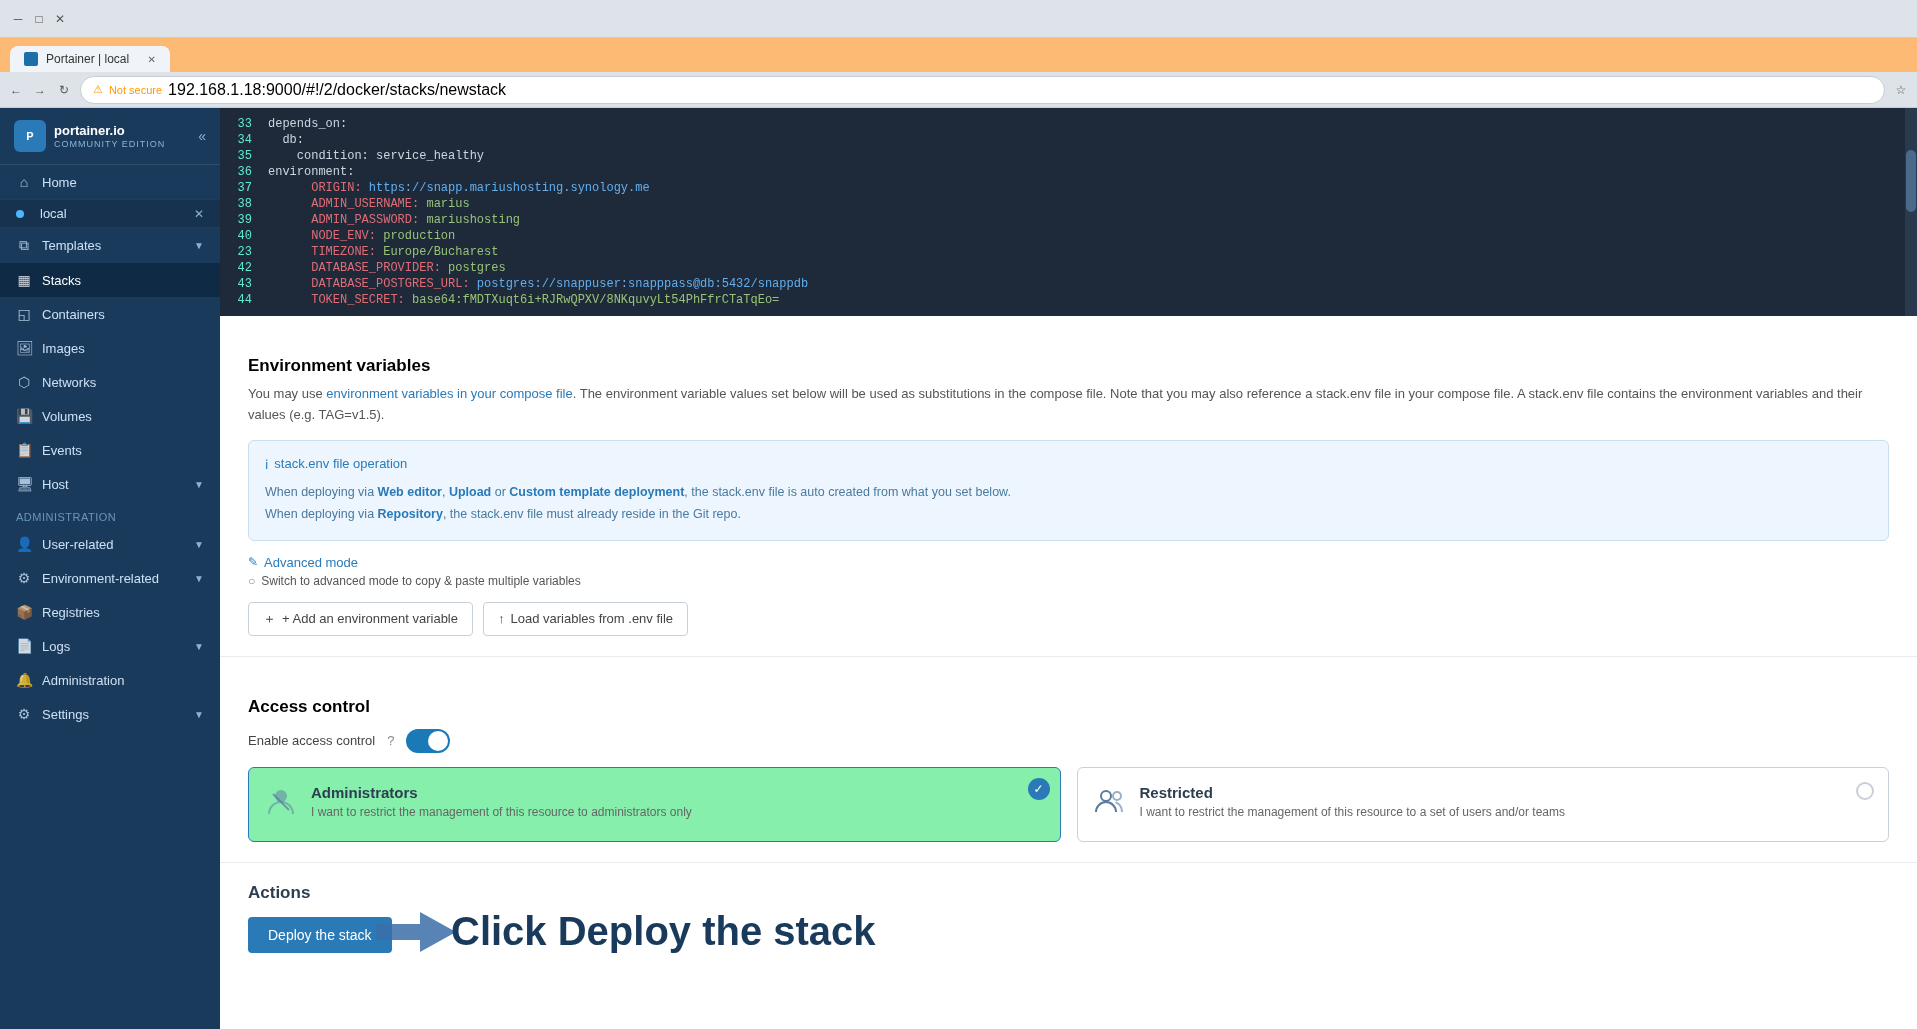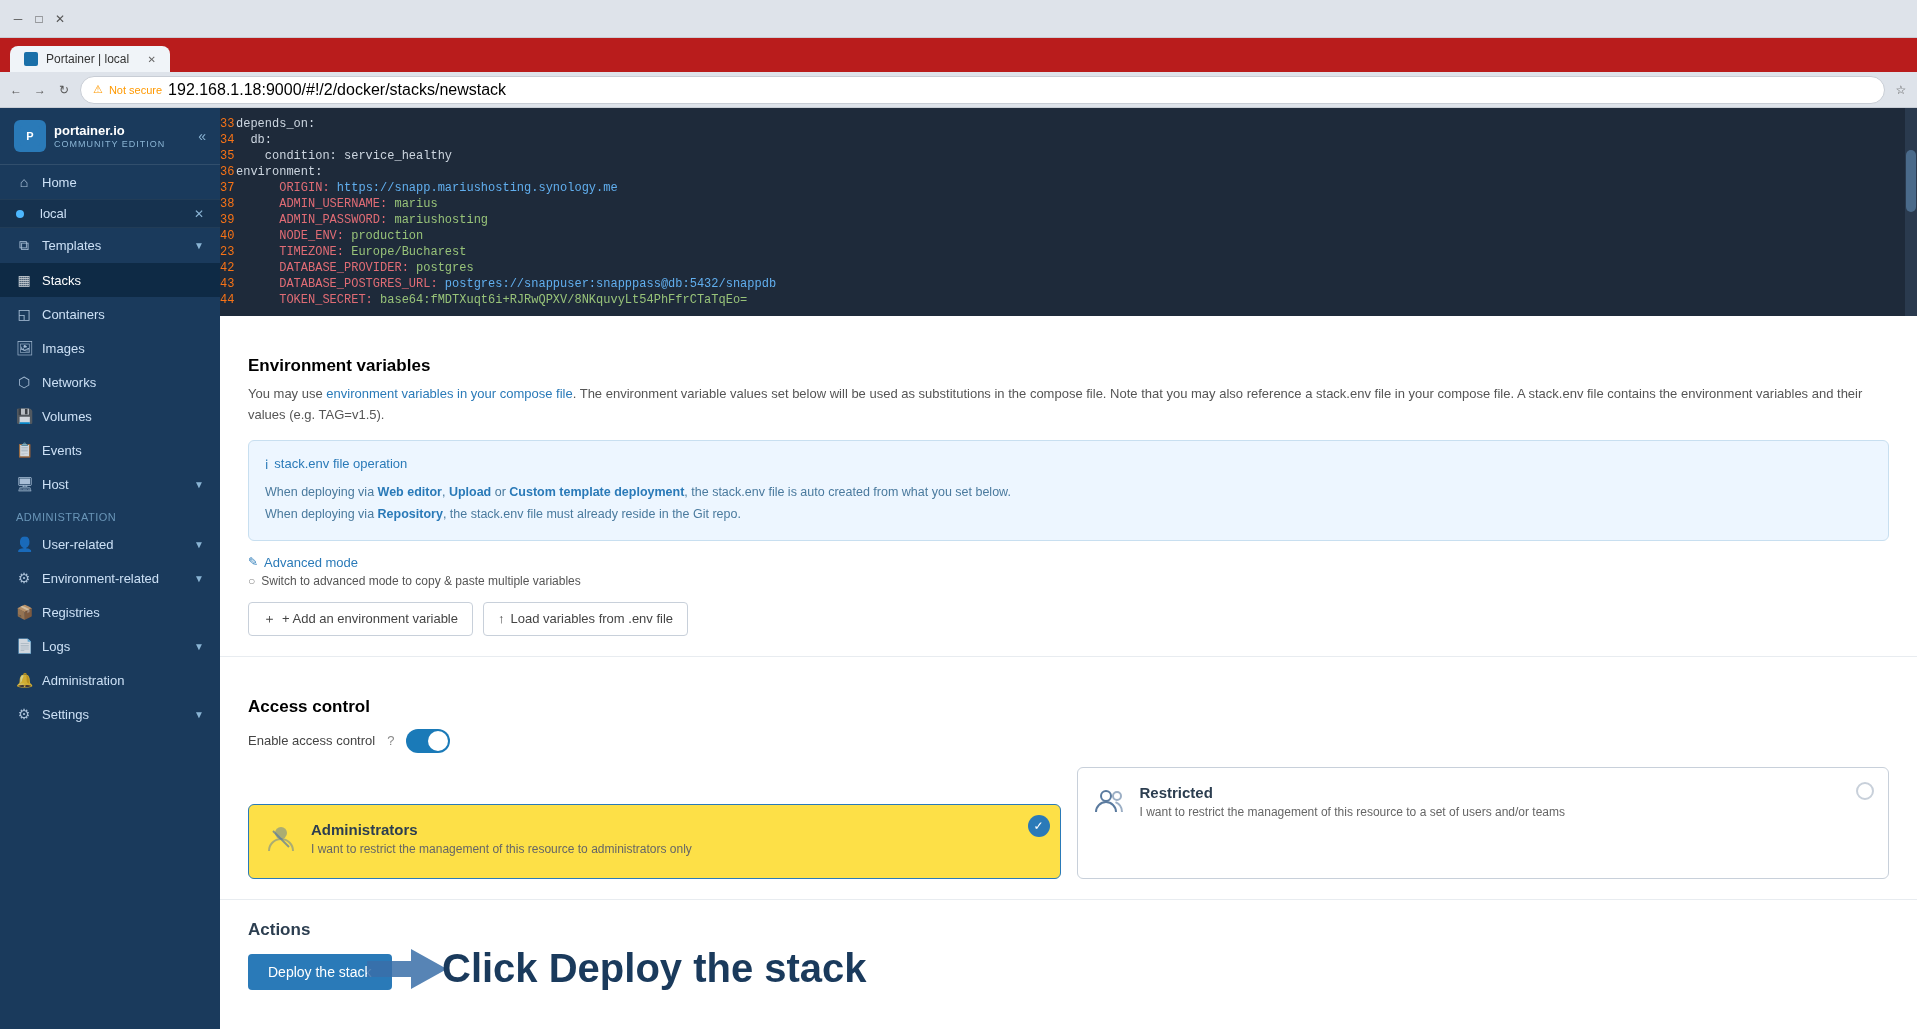--- a/index.html
+++ b/index.html
@@ -11,21 +11,21 @@
       padding: 6px 10px;
       display: flex;
       align-items: center;
       gap: 8px;
       height: 38px;
       border-bottom: 1px solid #c8cdd5;
     }
     .browser-controls { display: flex; gap: 5px; align-items: center; }
     .browser-btn { width: 16px; height: 16px; border: none; background: none; cursor: pointer; display: flex; align-items: center; justify-content: center; color: #555; font-size: 12px; }
     .tab-bar {
-      background: #b91c1c;
+      background: #fdba74;
       display: flex;
       align-items: flex-end;
       padding: 4px 0 0 10px;
       height: 34px;
     }
     .tab {
       background: #f0f4f8;
       border-radius: 8px 8px 0 0;
       padding: 6px 14px;
       display: flex;
@@ -134,23 +134,23 @@
       font-size: 12px;
       color: #cdd6e0;
       position: relative;
     }
     .code-line {
       display: flex;
       align-items: baseline;
       padding: 1px 12px 1px 0;
     }
     .line-num {
-      width: 16px;
+      width: 48px;
       text-align: right;
-      color: #f97316;
+      color: #5eead4;
       padding-right: 16px;
       flex-shrink: 0;
       font-size: 12px;
     }
     .code-content { color: #cdd6e0; white-space: pre; }
     .code-key { color: #e06c75; }
     .code-val { color: #98c379; }
     .code-url { color: #61afef; }
     .scrollbar-indicator {
       position: absolute;
@@ -263,21 +263,21 @@
       border: 1px solid #c8d0da;
       border-radius: 6px;
       padding: 16px;
       display: flex;
       align-items: flex-start;
       gap: 14px;
       background: white;
       cursor: pointer;
       position: relative;
     }
-    .access-card.selected { border-color: #2a7ab8; background: #fde047; margin-top: 37px; }
+    .access-card.selected { border-color: #2a7ab8; background: #86efac; }
     .card-radio {
       width: 18px;
       height: 18px;
       border-radius: 50%;
       border: 2px solid #c8d0da;
       position: absolute;
       top: 14px;
       right: 14px;
     }
     .card-title { font-size: 15px; font-weight: 600; color: #2c3e50; margin-bottom: 4px; }
@@ -308,21 +308,21 @@
       padding: 10px 20px;
       border-radius: 4px;
       font-size: 14px;
       font-weight: 500;
       cursor: pointer;
     }
 
     
     .arrow-annotation {
       position: absolute;
-      left: 119px;
+      left: 128px;
       top: -10px;
       display: flex;
       align-items: center;
       gap: 0;
     }
     .arrow-shape {
       width: 80px;
       height: 50px;
     }
     .click-text {

